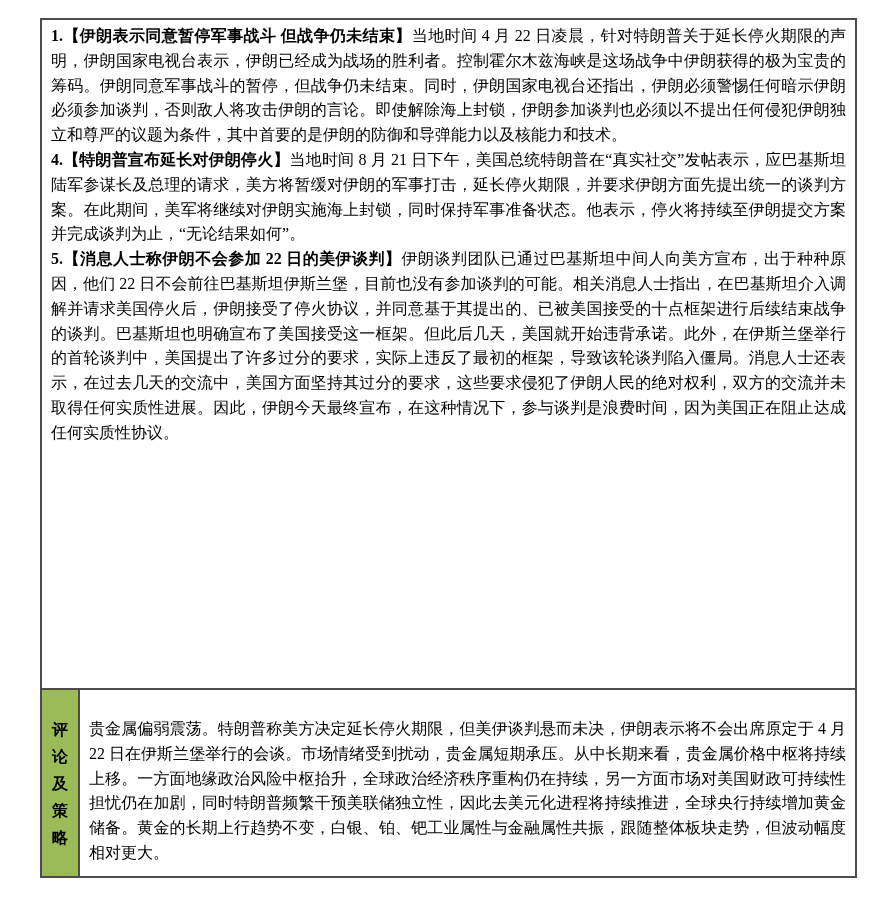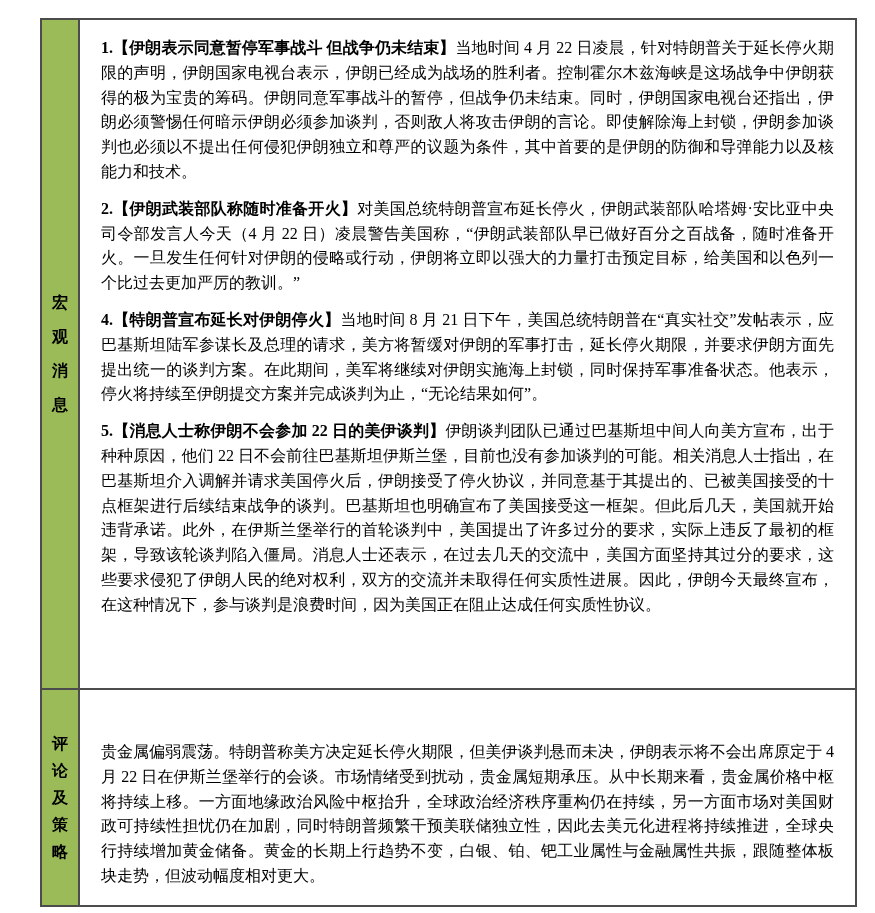--- a/index.html
+++ b/index.html
@@ -42,39 +42,33 @@
   .row-comment .vtext{line-height:27px;}
   .tcontent{
     flex:1 1 auto;
     font-size:16px;
     line-height:24.8px;
     text-align:justify;
     padding:4px 9px 4px 9px;
     color:var(--text);
   }
   .row-macro .tcontent{min-height:668px;}
-  .row-comment .tcontent{min-height:186px;padding-top:38px;}
-  .tcontent p{margin:12px;}
+  .row-comment .tcontent{min-height:186px;padding-top:27px;}
+  .tcontent p{margin:0;}
   .item-title{font-weight:bold;}
 </style>
 </head>
 <body>
 
 <div class="doc-table">
 
   <div class="trow row-macro">
-    <div class="tlabel">
-      <div class="vtext">宏观消息</div>
-    </div>
     <div class="tcontent">
       <p>
         <span class="item-title">1.【伊朗表示同意暂停军事战斗 但战争仍未结束】</span><span>当地时间 4 月 22 日凌晨，针对特朗普关于延长停火期限的声明，伊朗国家电视台表示，伊朗已经成为战场的胜利者。控制霍尔木兹海峡是这场战争中伊朗获得的极为宝贵的筹码。伊朗同意军事战斗的暂停，但战争仍未结束。同时，伊朗国家电视台还指出，伊朗必须警惕任何暗示伊朗必须参加谈判，否则敌人将攻击伊朗的言论。即使解除海上封锁，伊朗参加谈判也必须以不提出任何侵犯伊朗独立和尊严的议题为条件，其中首要的是伊朗的防御和导弹能力以及核能力和技术。</span>
-      </p>
-      <p>
-        <span class="item-title">2.【伊朗武装部队称随时准备开火】</span><span>对美国总统特朗普宣布延长停火，伊朗武装部队哈塔姆·安比亚中央司令部发言人今天（4 月 22 日）凌晨警告美国称，“伊朗武装部队早已做好百分之百战备，随时准备开火。一旦发生任何针对伊朗的侵略或行动，伊朗将立即以强大的力量打击预定目标，给美国和以色列一个比过去更加严厉的教训。”</span>
       </p>
       <p>
         <span class="item-title">4.【特朗普宣布延长对伊朗停火】</span><span>当地时间 8 月 21 日下午，美国总统特朗普在“真实社交”发帖表示，应巴基斯坦陆军参谋长及总理的请求，美方将暂缓对伊朗的军事打击，延长停火期限，并要求伊朗方面先提出统一的谈判方案。在此期间，美军将继续对伊朗实施海上封锁，同时保持军事准备状态。他表示，停火将持续至伊朗提交方案并完成谈判为止，“无论结果如何”。</span>
       </p>
       <p>
         <span class="item-title">5.【消息人士称伊朗不会参加 22 日的美伊谈判】</span><span>伊朗谈判团队已通过巴基斯坦中间人向美方宣布，出于种种原因，他们 22 日不会前往巴基斯坦伊斯兰堡，目前也没有参加谈判的可能。相关消息人士指出，在巴基斯坦介入调解并请求美国停火后，伊朗接受了停火协议，并同意基于其提出的、已被美国接受的十点框架进行后续结束战争的谈判。巴基斯坦也明确宣布了美国接受这一框架。但此后几天，美国就开始违背承诺。此外，在伊斯兰堡举行的首轮谈判中，美国提出了许多过分的要求，实际上违反了最初的框架，导致该轮谈判陷入僵局。消息人士还表示，在过去几天的交流中，美国方面坚持其过分的要求，这些要求侵犯了伊朗人民的绝对权利，双方的交流并未取得任何实质性进展。因此，伊朗今天最终宣布，在这种情况下，参与谈判是浪费时间，因为美国正在阻止达成任何实质性协议。</span>
       </p>
     </div>
   </div>
 

